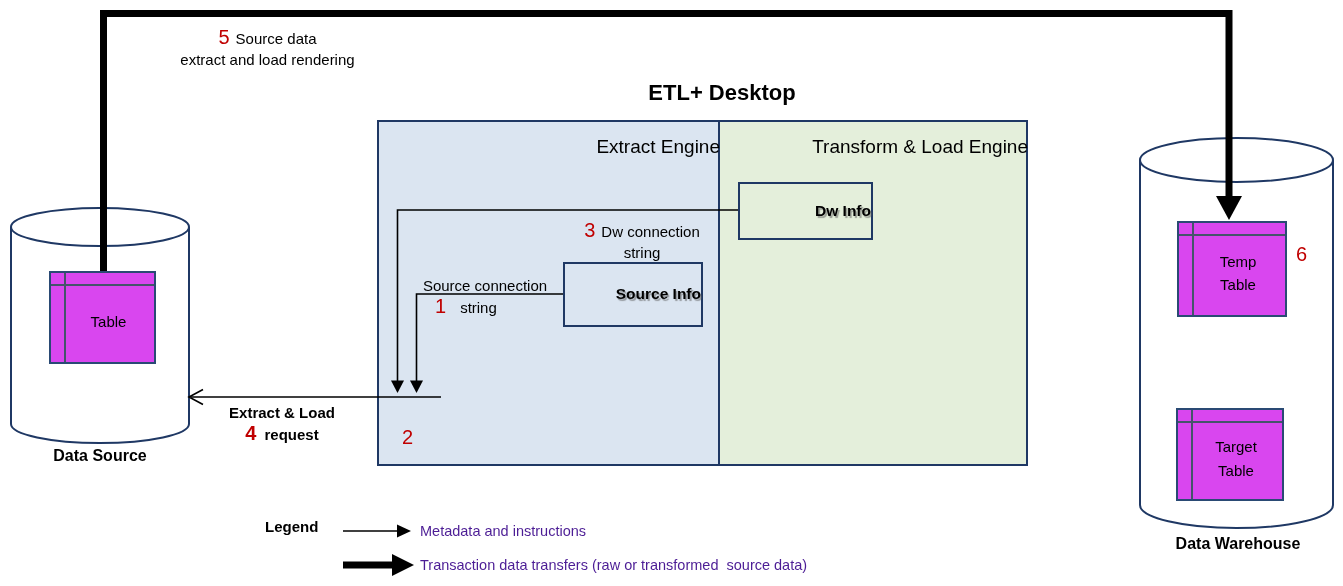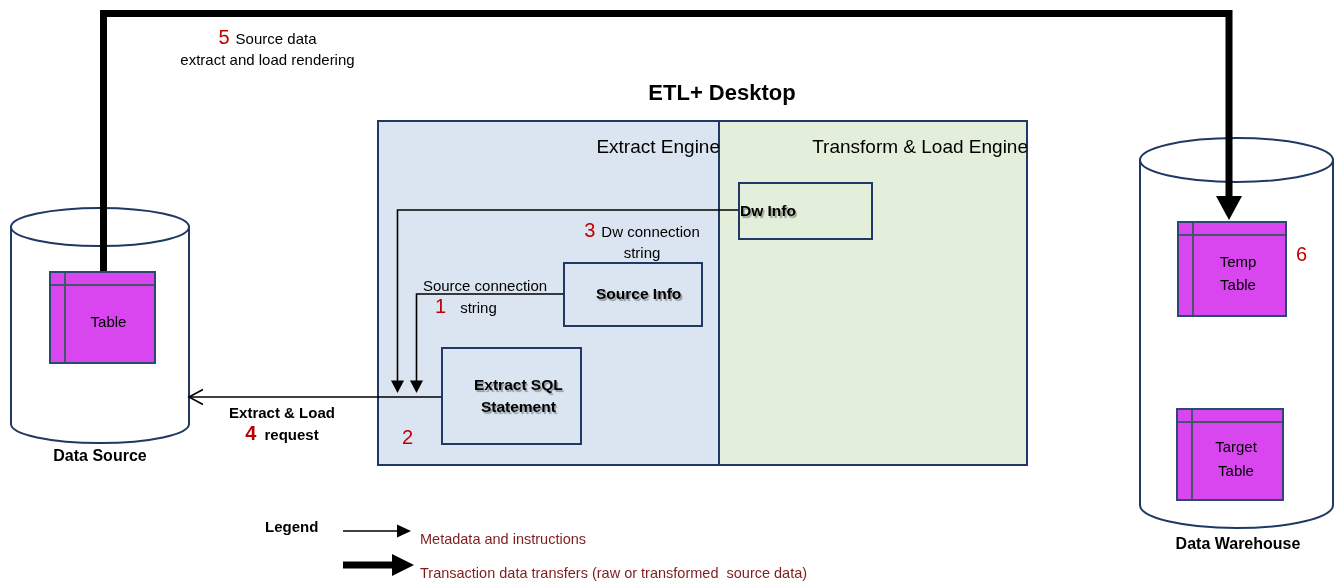--- a/index.html
+++ b/index.html
@@ -13,21 +13,21 @@
   .panel-title { position:absolute; z-index:4; font-weight:normal; font-size:19px; color:#000; text-align:right; }
 
   .diagram-title { position:absolute; left:572px; top:80px; width:300px; text-align:center;
                    font-weight:bold; font-size:22px; color:#000; z-index:4; }
 
   
   #wires { position:absolute; left:0; top:0; width:1343px; height:586px; z-index:3; }
 
   
   .node { position:absolute; border:2.5px solid #1f3864; display:flex; align-items:center;
-          justify-content:flex-start; z-index:4; }
+          justify-content:flex-end; z-index:4; }
   .node .box-label { font-weight:bold; font-size:15.5px; color:#000; text-align:center;
                      white-space:pre-line; line-height:1.45;
                      text-shadow:1.6px 1.6px 1px rgba(90,90,90,.55); }
   .node.blue  { background:#dbe5f1;padding-left:31px; }
   .node.green { background:#e4efdb; }
   #dw-info      { left:738px; top:182px; width:135px; height:58px; }
   #source-info  { left:563px; top:262px; width:140px; height:65px; }
   #extract-sql  { left:441px; top:347px; width:141px; height:98px; }
 
   
@@ -49,21 +49,21 @@
   .lbl { position:absolute; font-size:15px; line-height:21px; color:#000; text-align:center; z-index:5; }
   .num { color:#c00000; font-size:20px; }
   .big-num { position:absolute; color:#c00000; font-size:20px; z-index:5; }
   #c1 .line2 { text-align:left; padding-left:18px; }
   #c1 .num { margin-right:14px; }
   #c4 .num { margin-right:8px; }
   #c5 .num, #c3 .num { margin-right:6px; }
 
   
   .legend-title { position:absolute; left:265px; top:518px; font-weight:bold; font-size:15px; color:#000; z-index:5; }
-  .legend-text { position:absolute; font-size:14.5px; color:#7f1d1d; white-space:pre; z-index:5;margin-top:8px; }
+  .legend-text { position:absolute; font-size:14.5px; color:#4c1d95; white-space:pre; z-index:5; }
 </style>
 </head>
 <body>
 
 <div id="canvas">
 
   <div class="panel blue"></div>
   <div class="panel green"></div>
 
   <div class="diagram-title">ETL+ Desktop</div>
@@ -111,24 +111,20 @@
       <polygon points="414,565 392,554 392,576" fill="#000000"></polygon>
     </g>
   </svg>
 
   <div class="node green" id="dw-info">
     <span class="box-label">Dw Info</span>
   </div>
   <div class="node blue" id="source-info">
     <span class="box-label">Source Info</span>
   </div>
-  <div class="node blue" id="extract-sql">
-    <span class="box-label">Extract SQL
-Statement</span>
-  </div>
 
   <div class="tbl" id="src-table">
     <span class="hline"></span>
     <span class="vline"></span>
     <span class="tbl-label">Table</span>
   </div>
   <div class="tbl" id="temp-table">
     <span class="hline"></span>
     <span class="vline"></span>
     <span class="tbl-label">Temp

